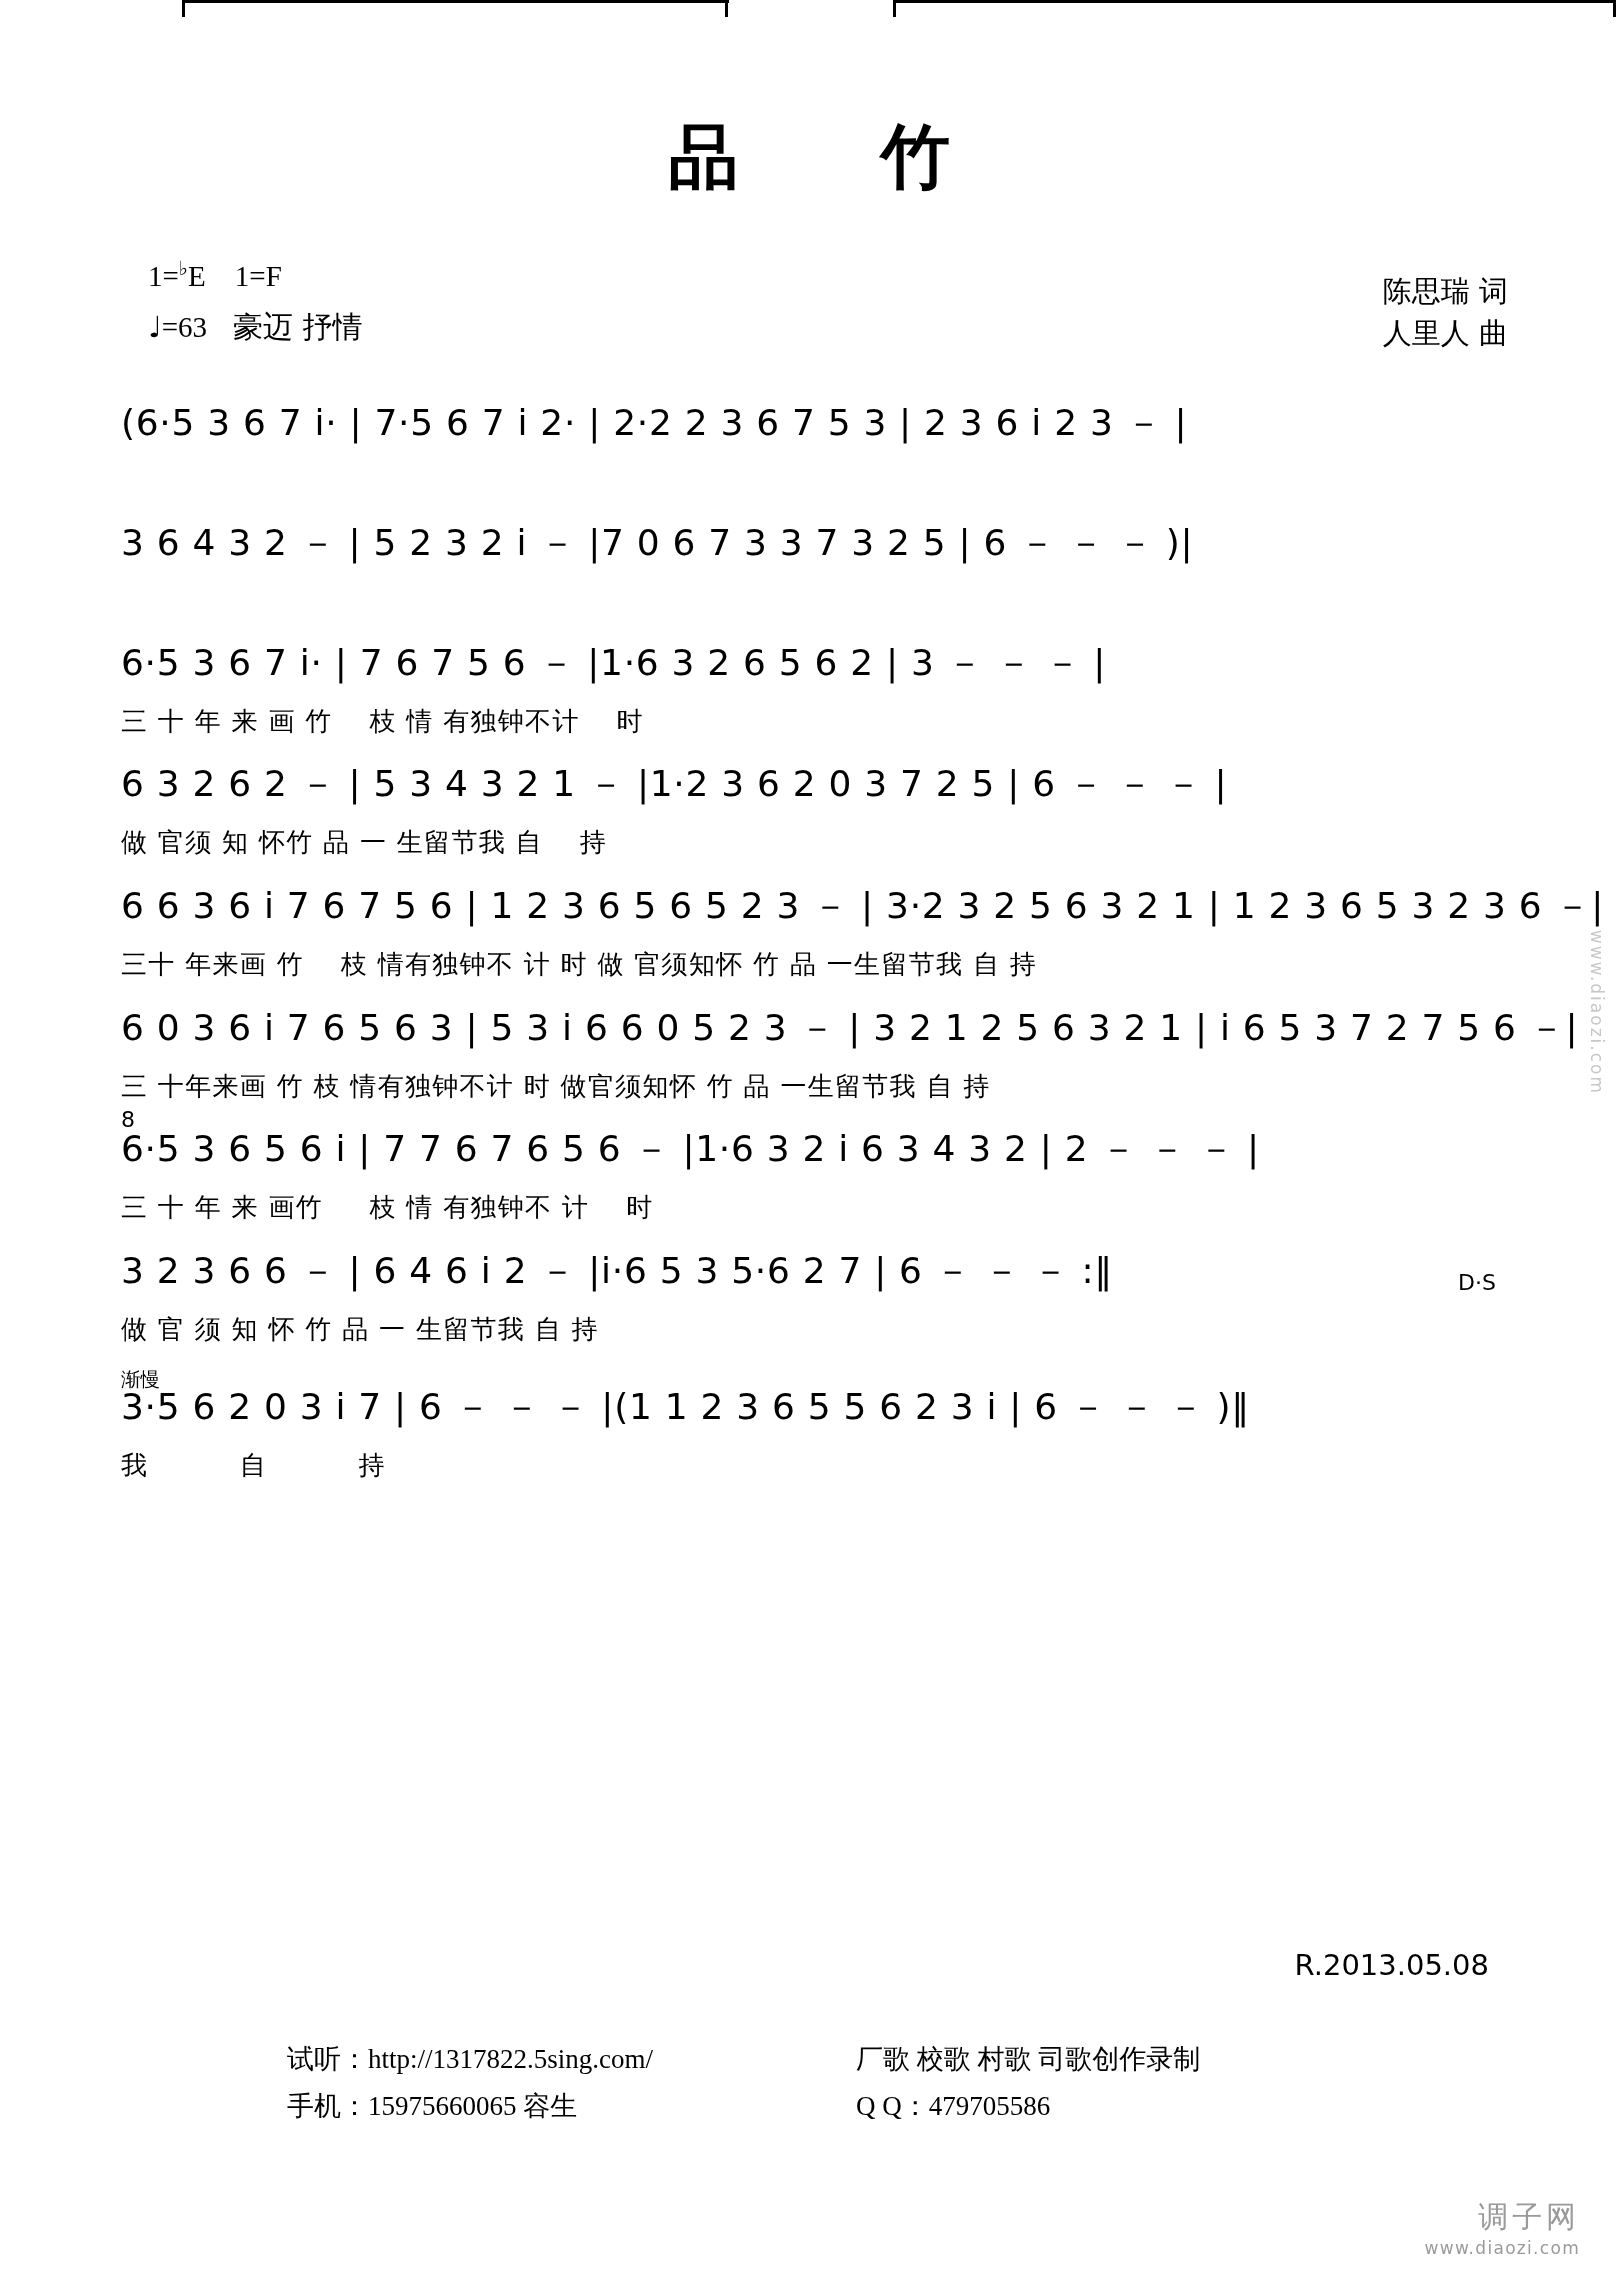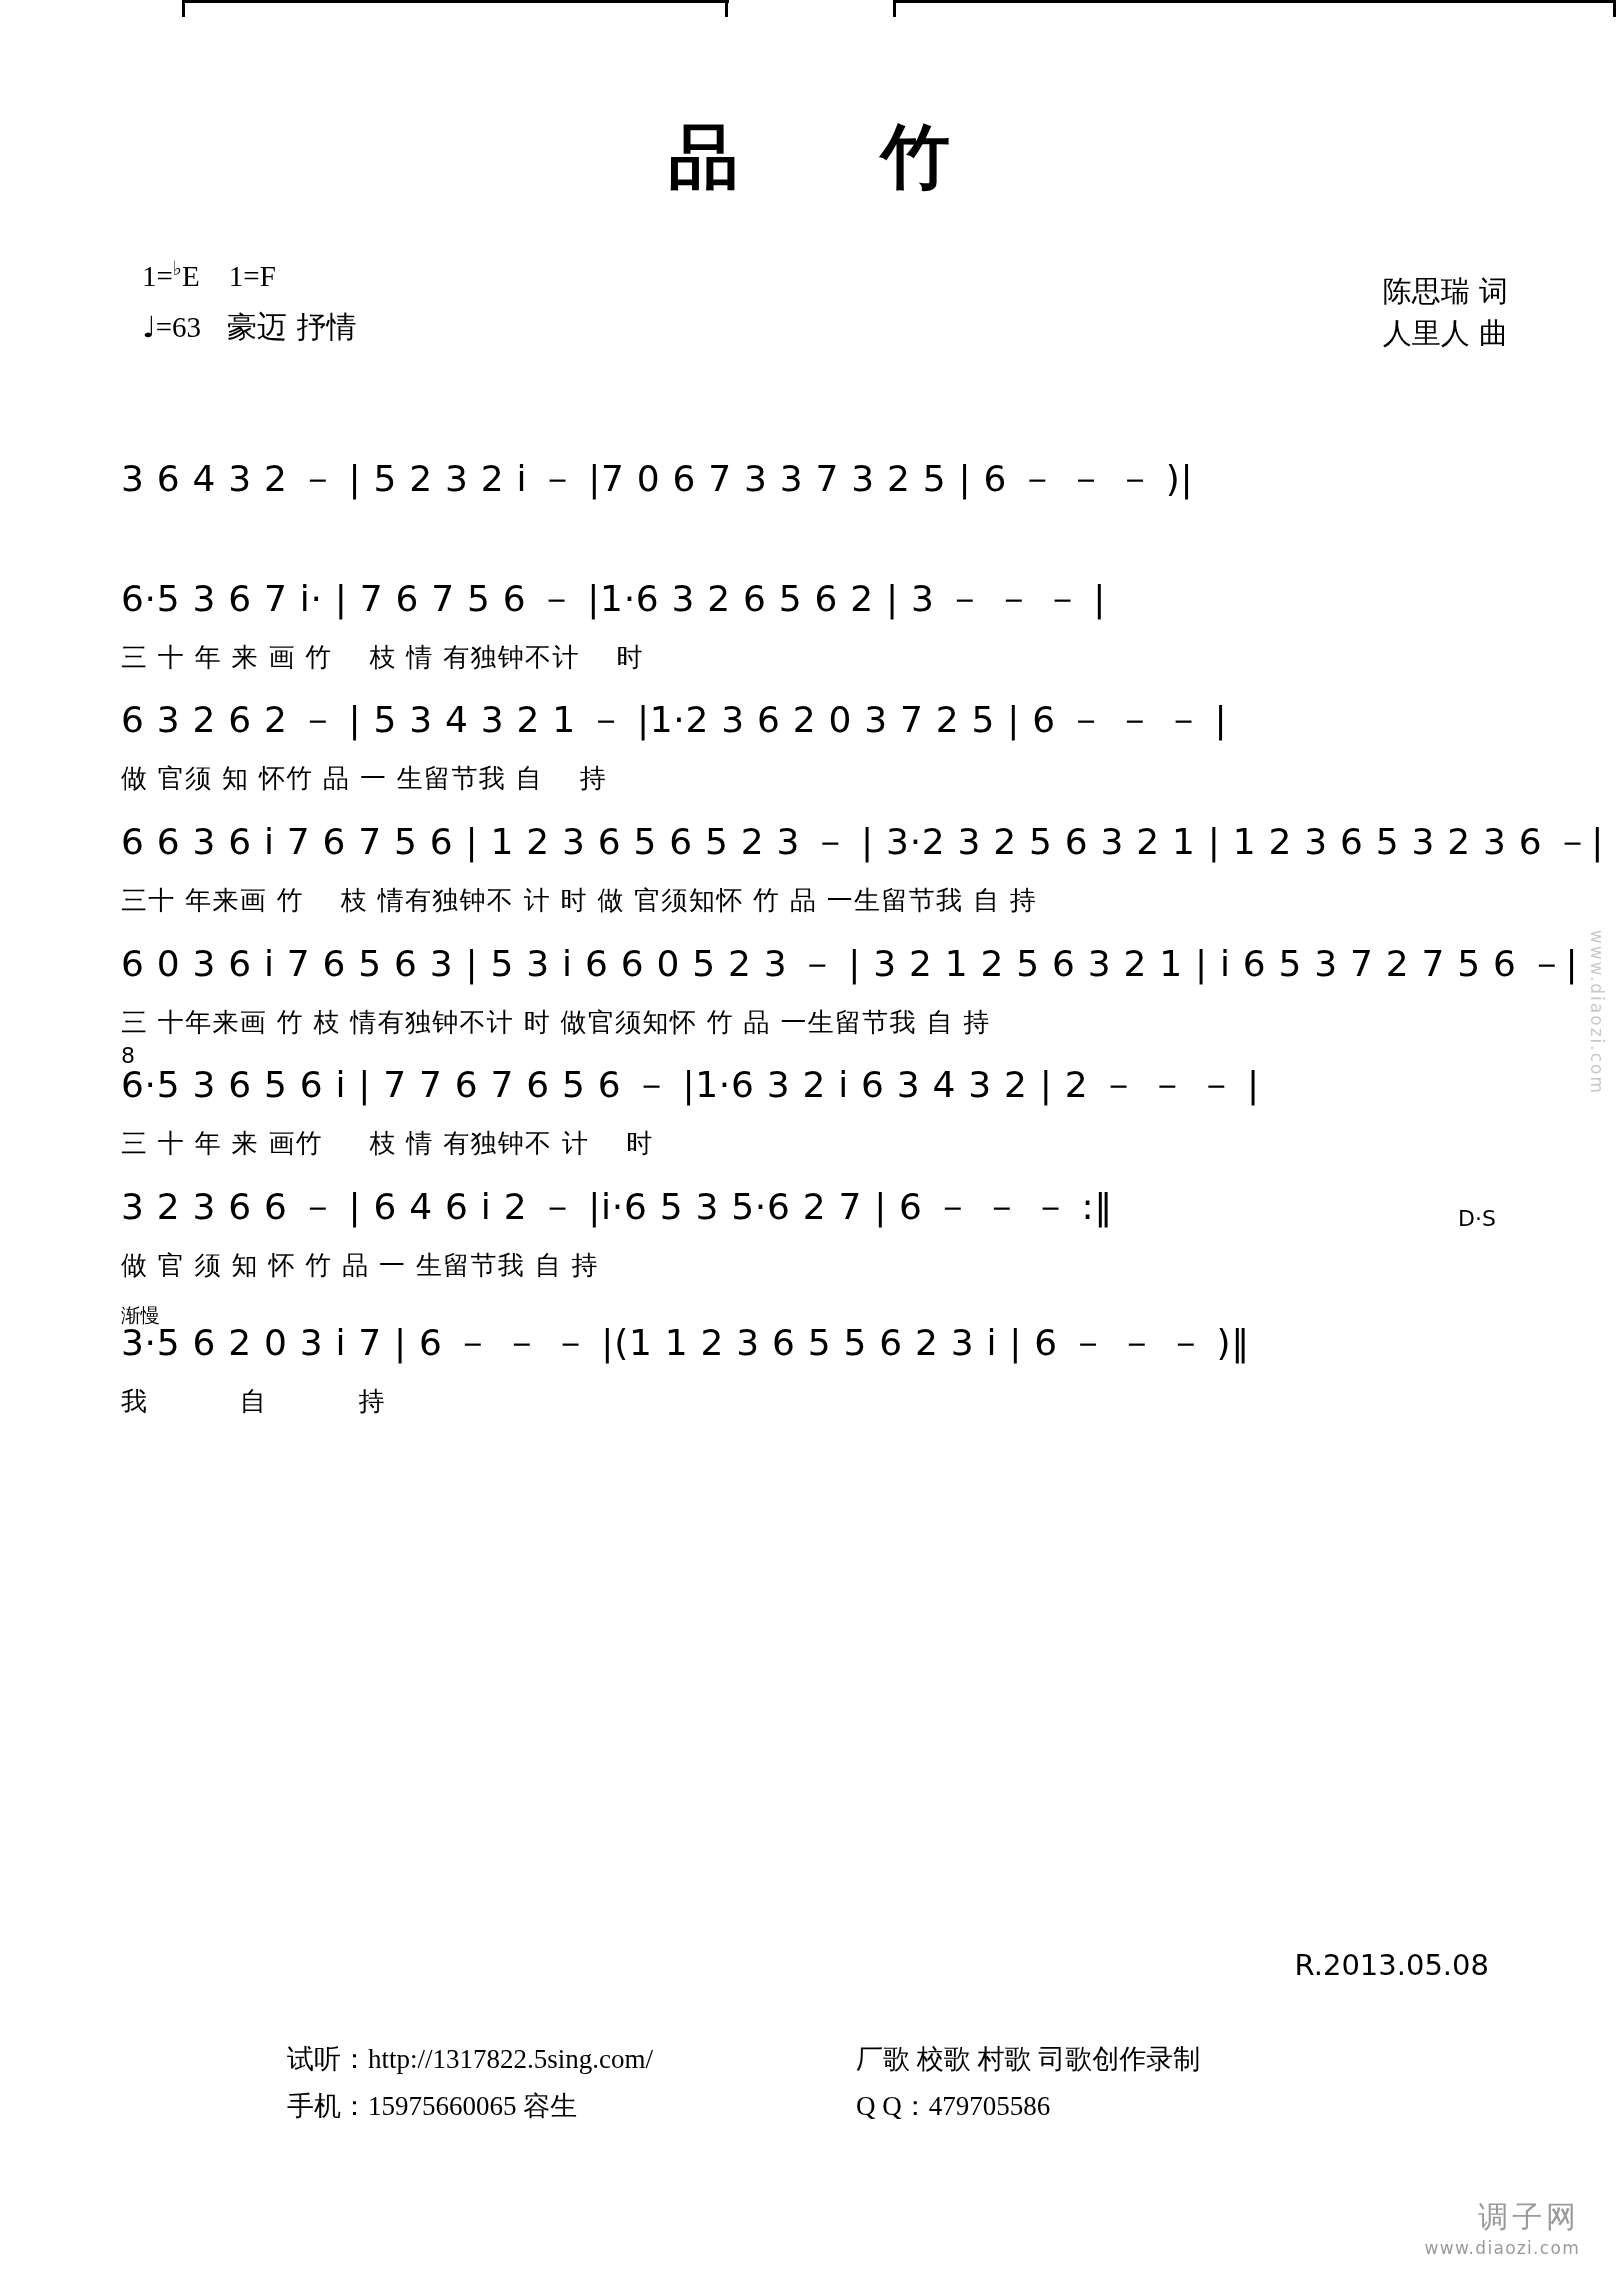--- a/index.html
+++ b/index.html
@@ -36,21 +36,21 @@
     width: 100%;
     text-align: center;
     font-family: "DejaVu Sans", sans-serif;
     font-weight: bold;
     font-size: 70px;
     letter-spacing: 36px;
     text-indent: 36px;
   }
   .key-block {
     position: absolute;
-    left: 142px;
+    left: 148px;
     top: 257px;
     font-size: 29px;
     font-family: "Liberation Serif", serif;
   }
   .key-line1 { white-space: nowrap; }
   .key-line2 { margin-top: 14.3px; white-space: nowrap; }
   .sup-flat {
     vertical-align: super;
     font-size: 19.5px;
   }
@@ -192,20 +192,23 @@
     </div>
   </div>
 
   <div class="credits">
     <div>陈思瑞 词</div>
     <div>人里人 曲</div>
   </div>
 
   <div class="score">
 
+    <div class="sys">
+      <div class="notes">(6·5 3 6 7 i· | 7·5 6 7 i 2· | 2·2 2 3 6 7 5 3 | 2 3 6 i 2 3  －  |</div>
+    </div>
     <div class="gap-lg"></div>
 
     <div class="sys">
       <div class="notes">3 6 4 3 2  －  | 5 2 3 2 i  － |7 0 6 7 3 3 7 3 2 5 | 6  －  －  －  )|</div>
     </div>
     <div class="gap-lg"></div>
 
     <div class="sys">
       <div class="notes">6·5 3 6 7 i· | 7 6 7 5 6  －  |1·6 3 2 6 5 6 2 | 3  －  －  －  |</div>
       <div class="lyrics">三 十 年 来  画 竹 　枝    情 有独钟不计    　时</div>

